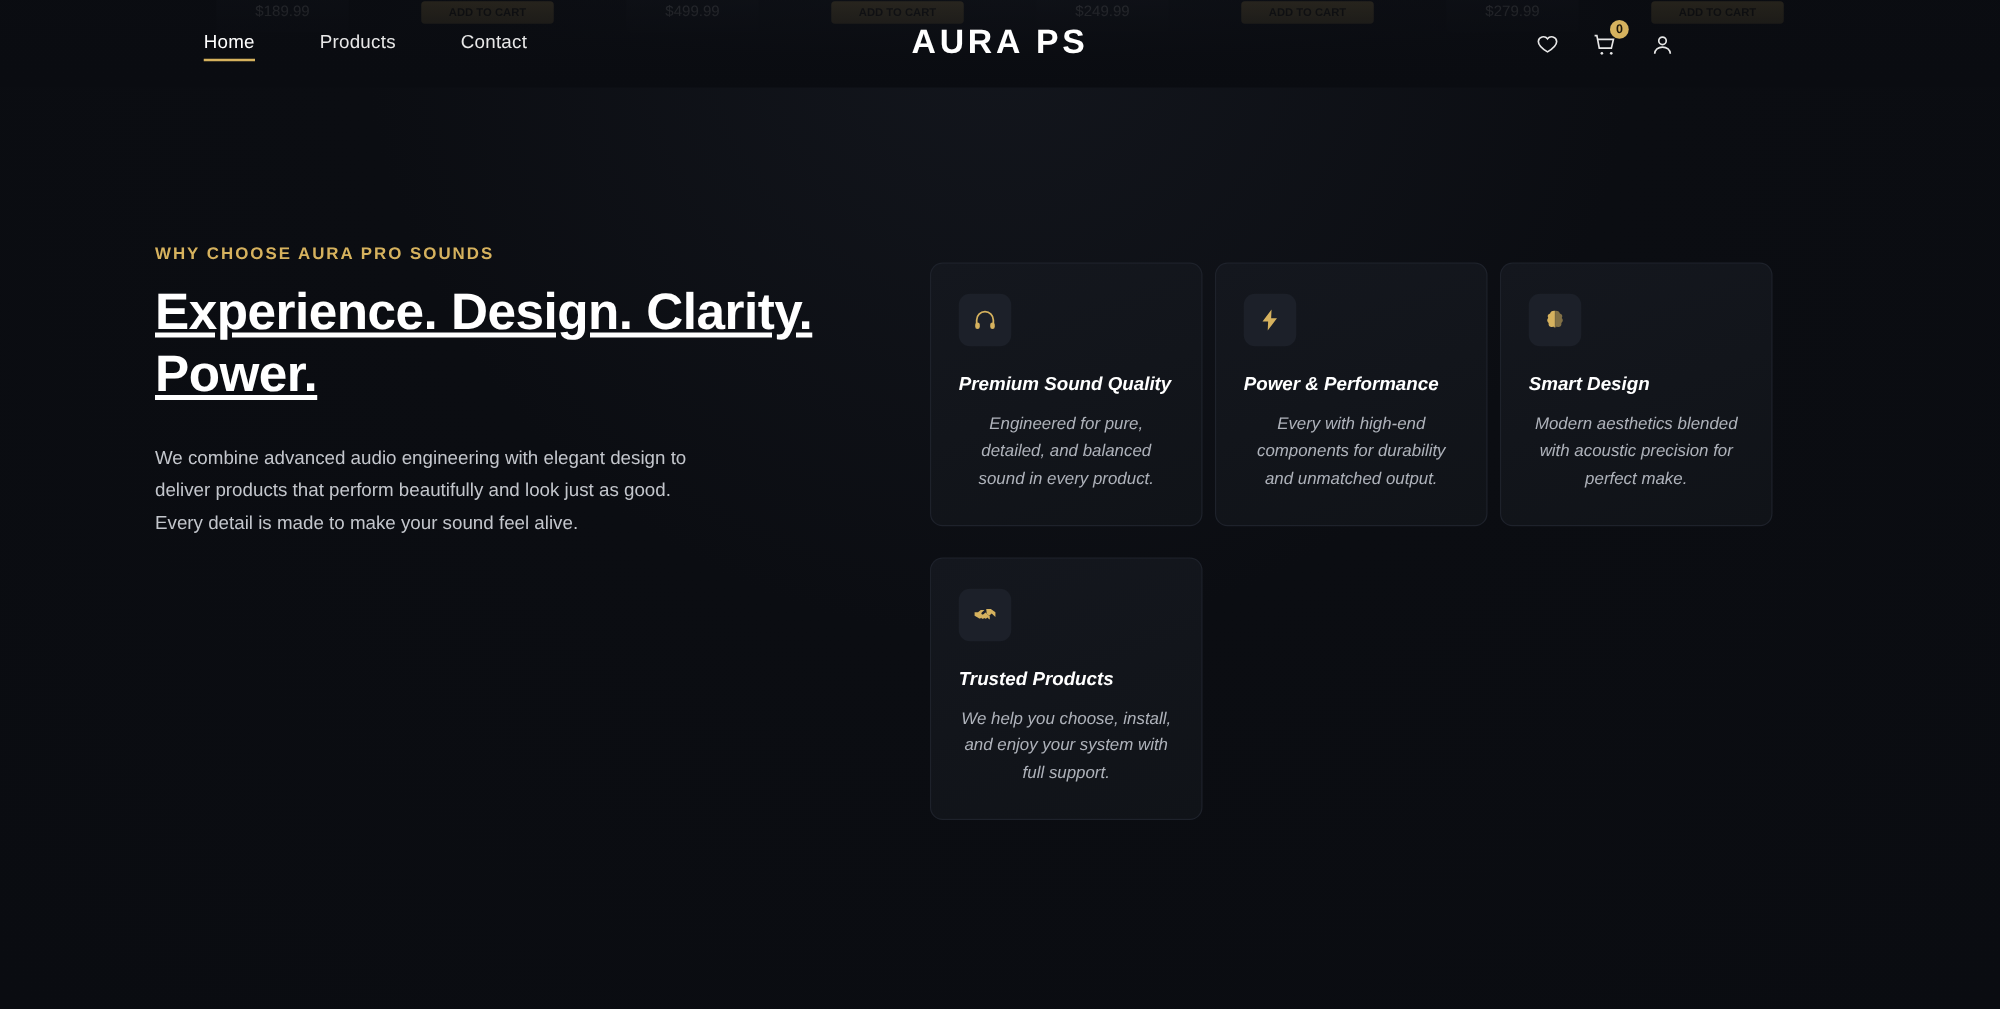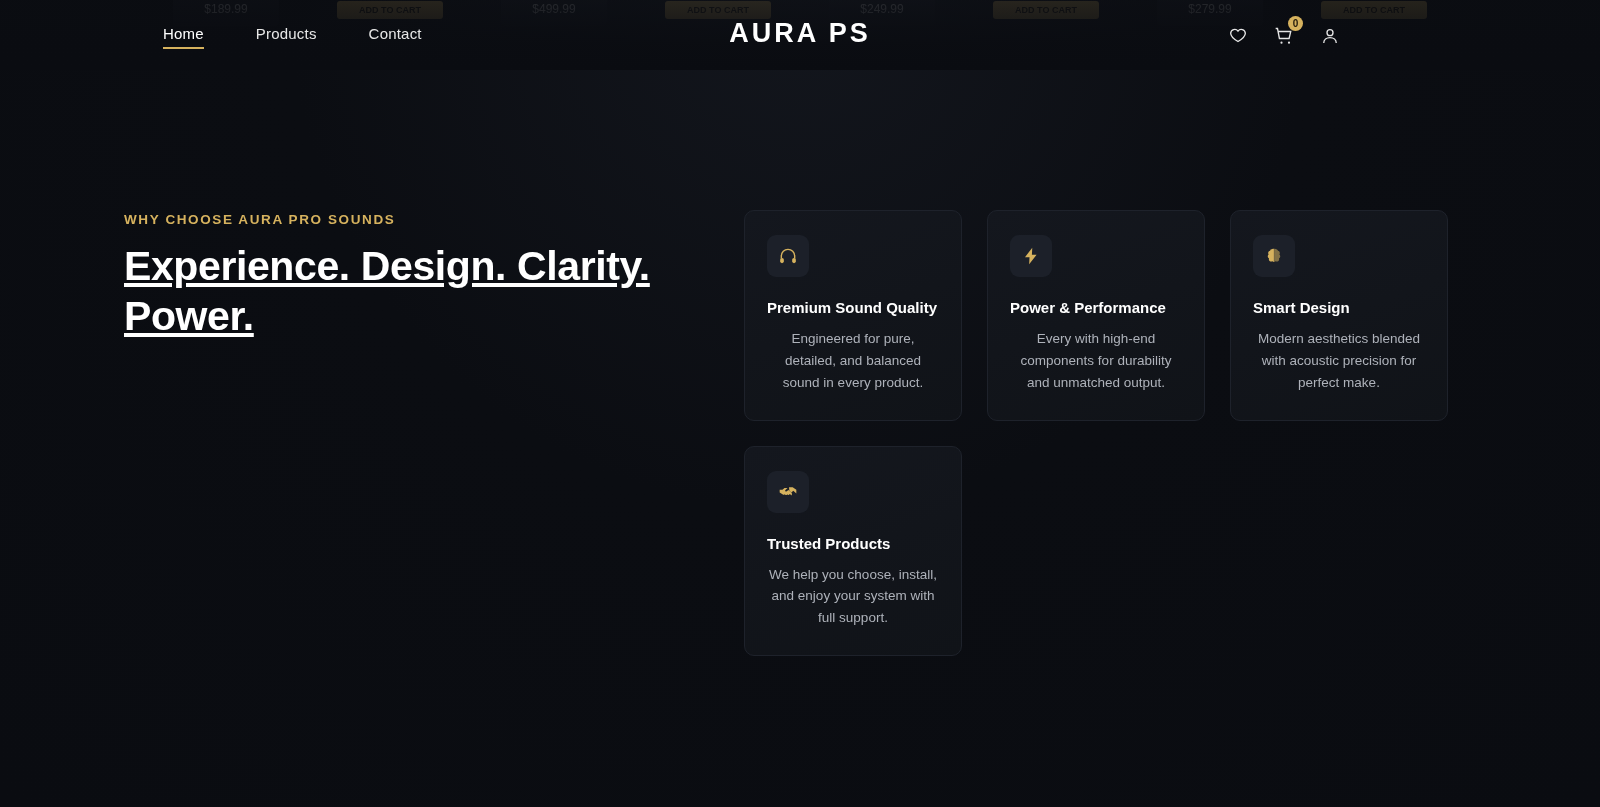--- a/index.html
+++ b/index.html
@@ -112,21 +112,21 @@
     font-size: 10px;
     font-weight: bold;
     display: flex; align-items: center; justify-content: center;
     padding: 0 3px;
   }
 
   
   .left-col {
     position: absolute;
     left: 124px;
-    top: 212px;
+    top: 195px;
     width: 580px;
   }
   .eyebrow {
     color: #d6b25e;
     font-size: 13.5px;
     letter-spacing: 1.6px;
     font-weight: bold;
     text-transform: uppercase;
     margin-bottom: 14px;
   }
@@ -147,21 +147,22 @@
   }
 
   
   .cards {
     position: absolute;
     left: 744px;
     top: 210px;
     width: 706px;
     display: flex;
     flex-wrap: wrap;
-    gap: 25px 25px;
+    gap: 25px 10px;
+    font-style: italic;
   }
   .card {
     width: 218px;
     background: linear-gradient(160deg, #14171e 0%, #101318 100%);
     border: 1px solid #1e222b;
     border-radius: 10px;
     padding: 24px 22px 26px 22px;
   }
   .card-tall { min-height: 204px; }
   .card-support { min-height: 204px; }
@@ -235,20 +236,21 @@
             <path d="M4.5 20.5c0-4 3.4-6.5 7.5-6.5s7.5 2.5 7.5 6.5"></path>
           </svg>
         </span>
       </div>
     </div>
   </div>
 
   <div class="left-col">
     <div class="eyebrow">WHY CHOOSE AURA PRO SOUNDS</div>
     <h1 class="headline">Experience. Design. Clarity. Power.</h1>
+    <p class="lede">We combine advanced audio engineering with elegant design to deliver products that perform beautifully and look just as good. Every detail is made to make your sound feel alive.</p>
   </div>
 
   <div class="cards">
 
     <div class="card card-tall">
       <div class="card-icon">
         <svg width="20" height="20" viewBox="0 0 24 24" fill="none" stroke="#d6b25e" stroke-width="1.7">
           <path d="M4 15v-3a8 8 0 0 1 16 0v3"></path>
           <rect x="2.6" y="14.4" width="4.4" height="6.2" rx="2.2" fill="#d6b25e" stroke="none"></rect>
           <rect x="17" y="14.4" width="4.4" height="6.2" rx="2.2" fill="#d6b25e" stroke="none"></rect>

